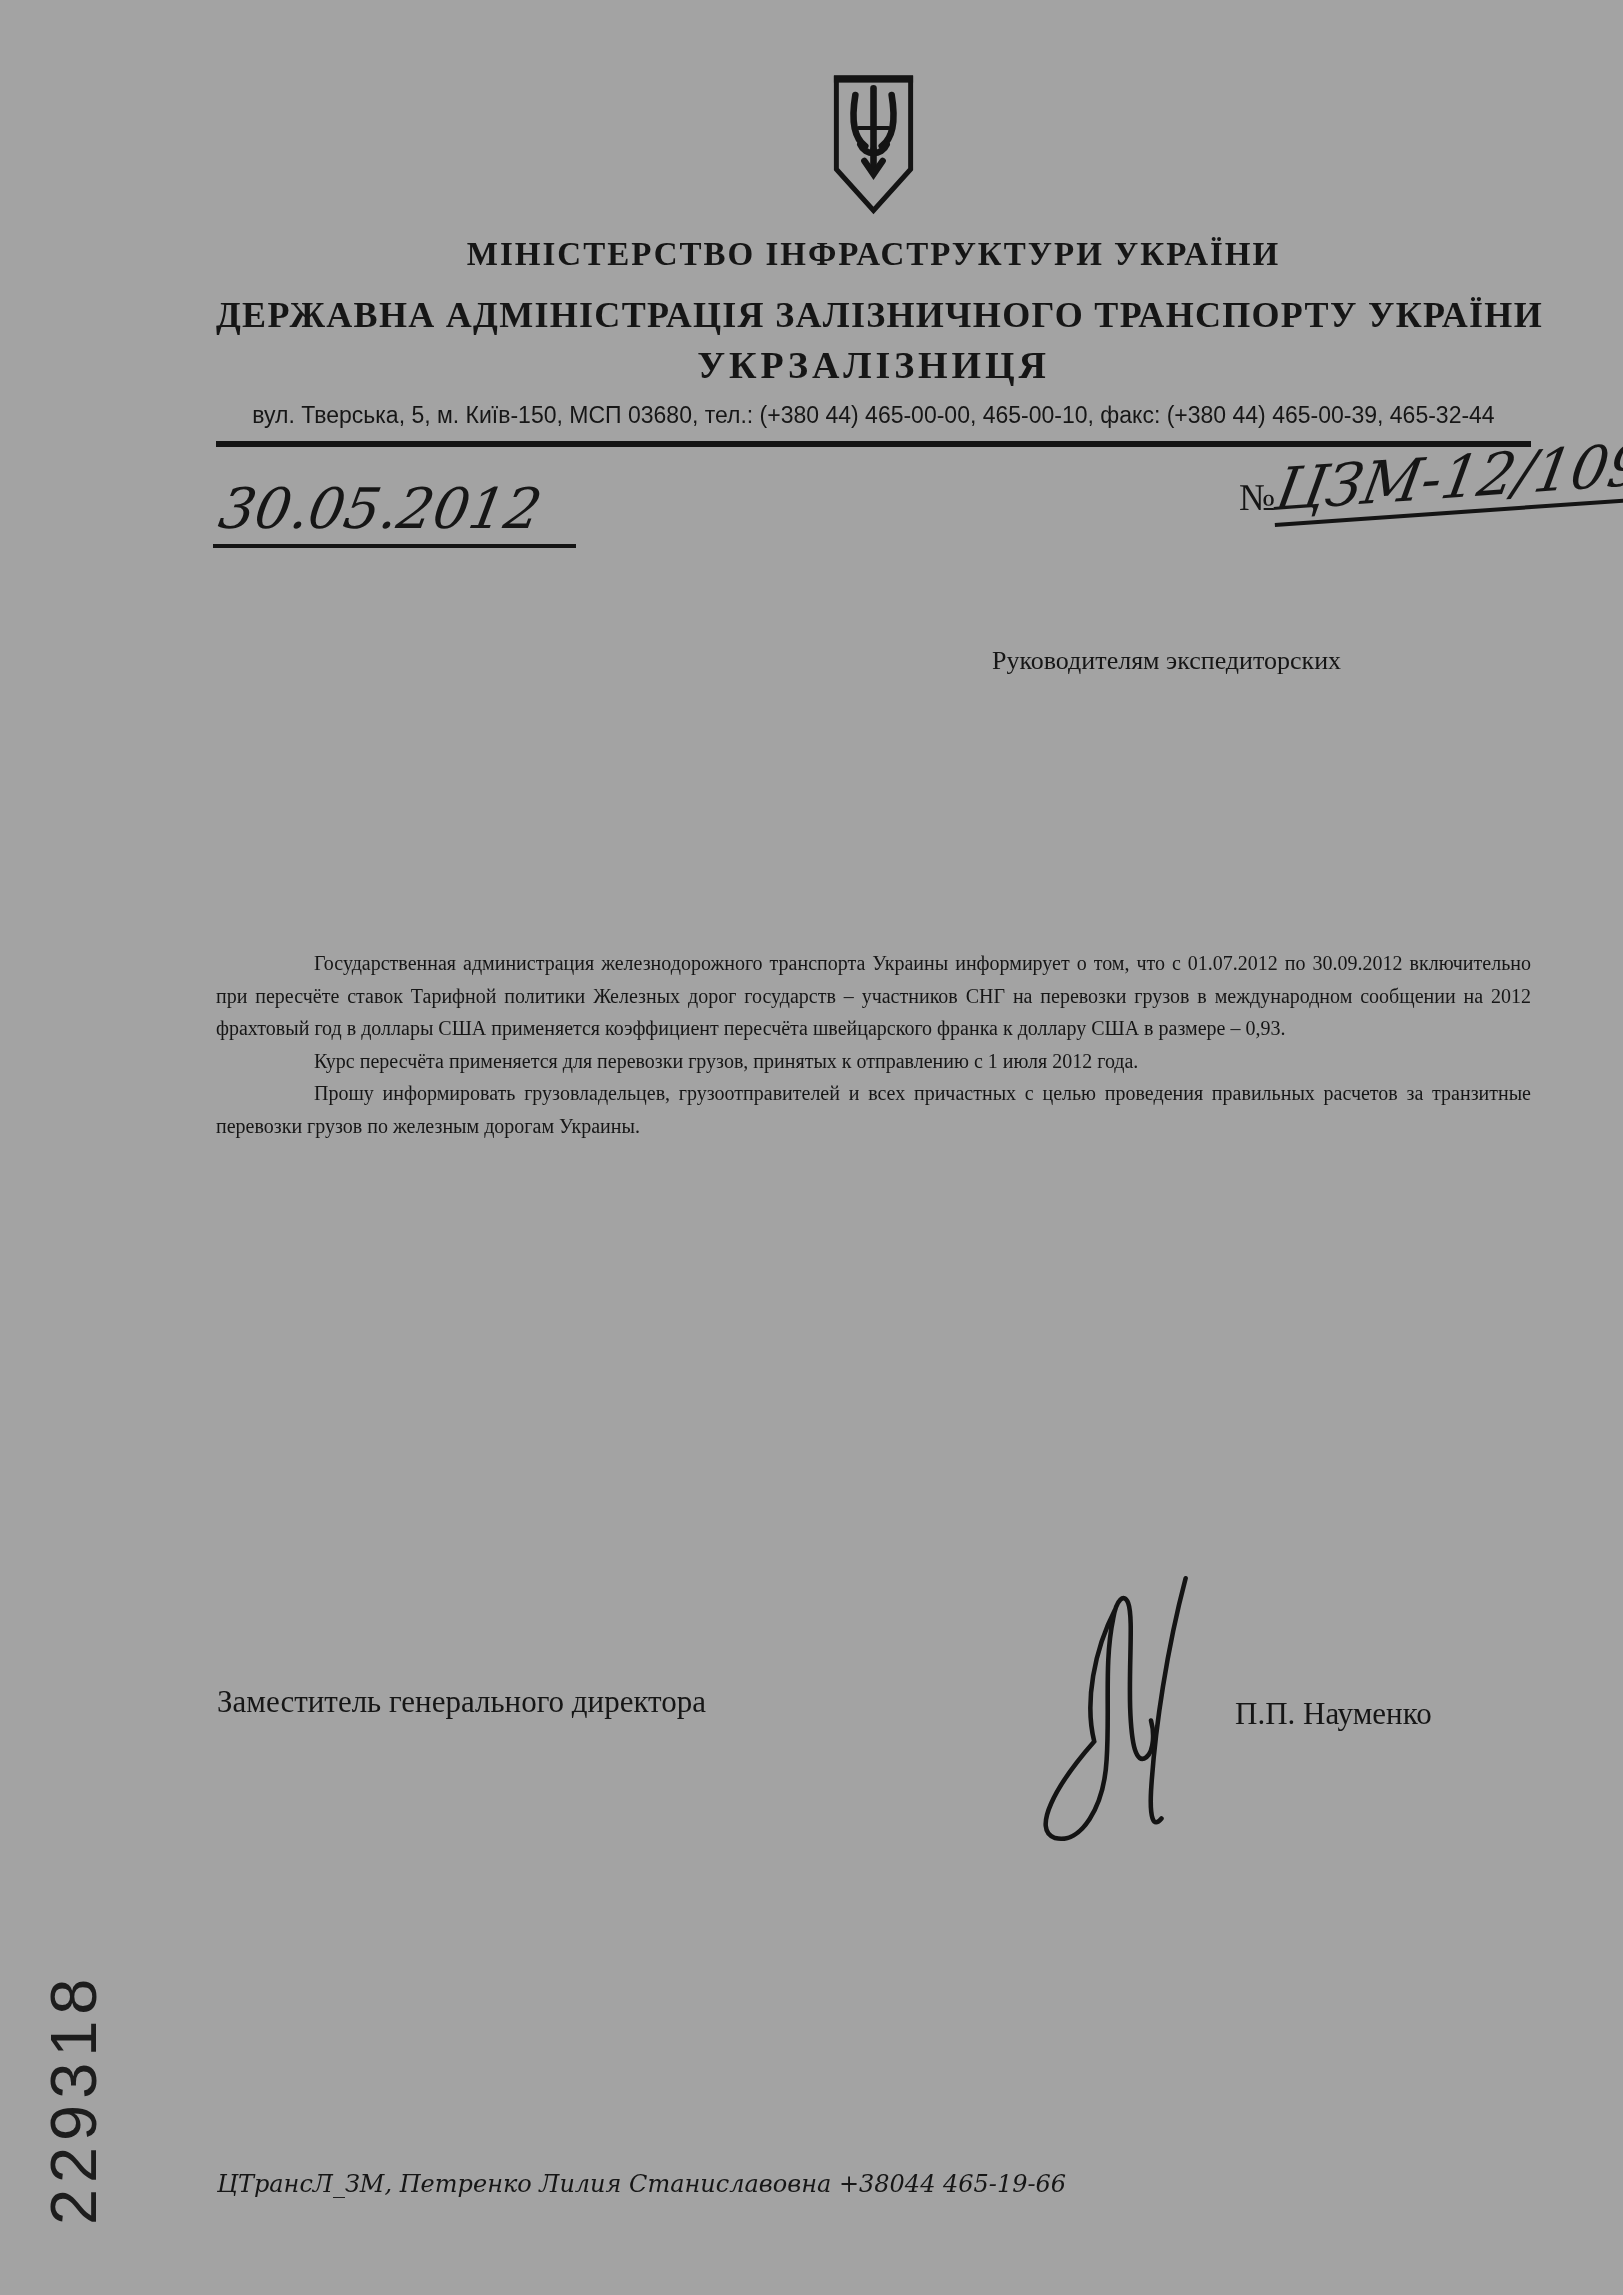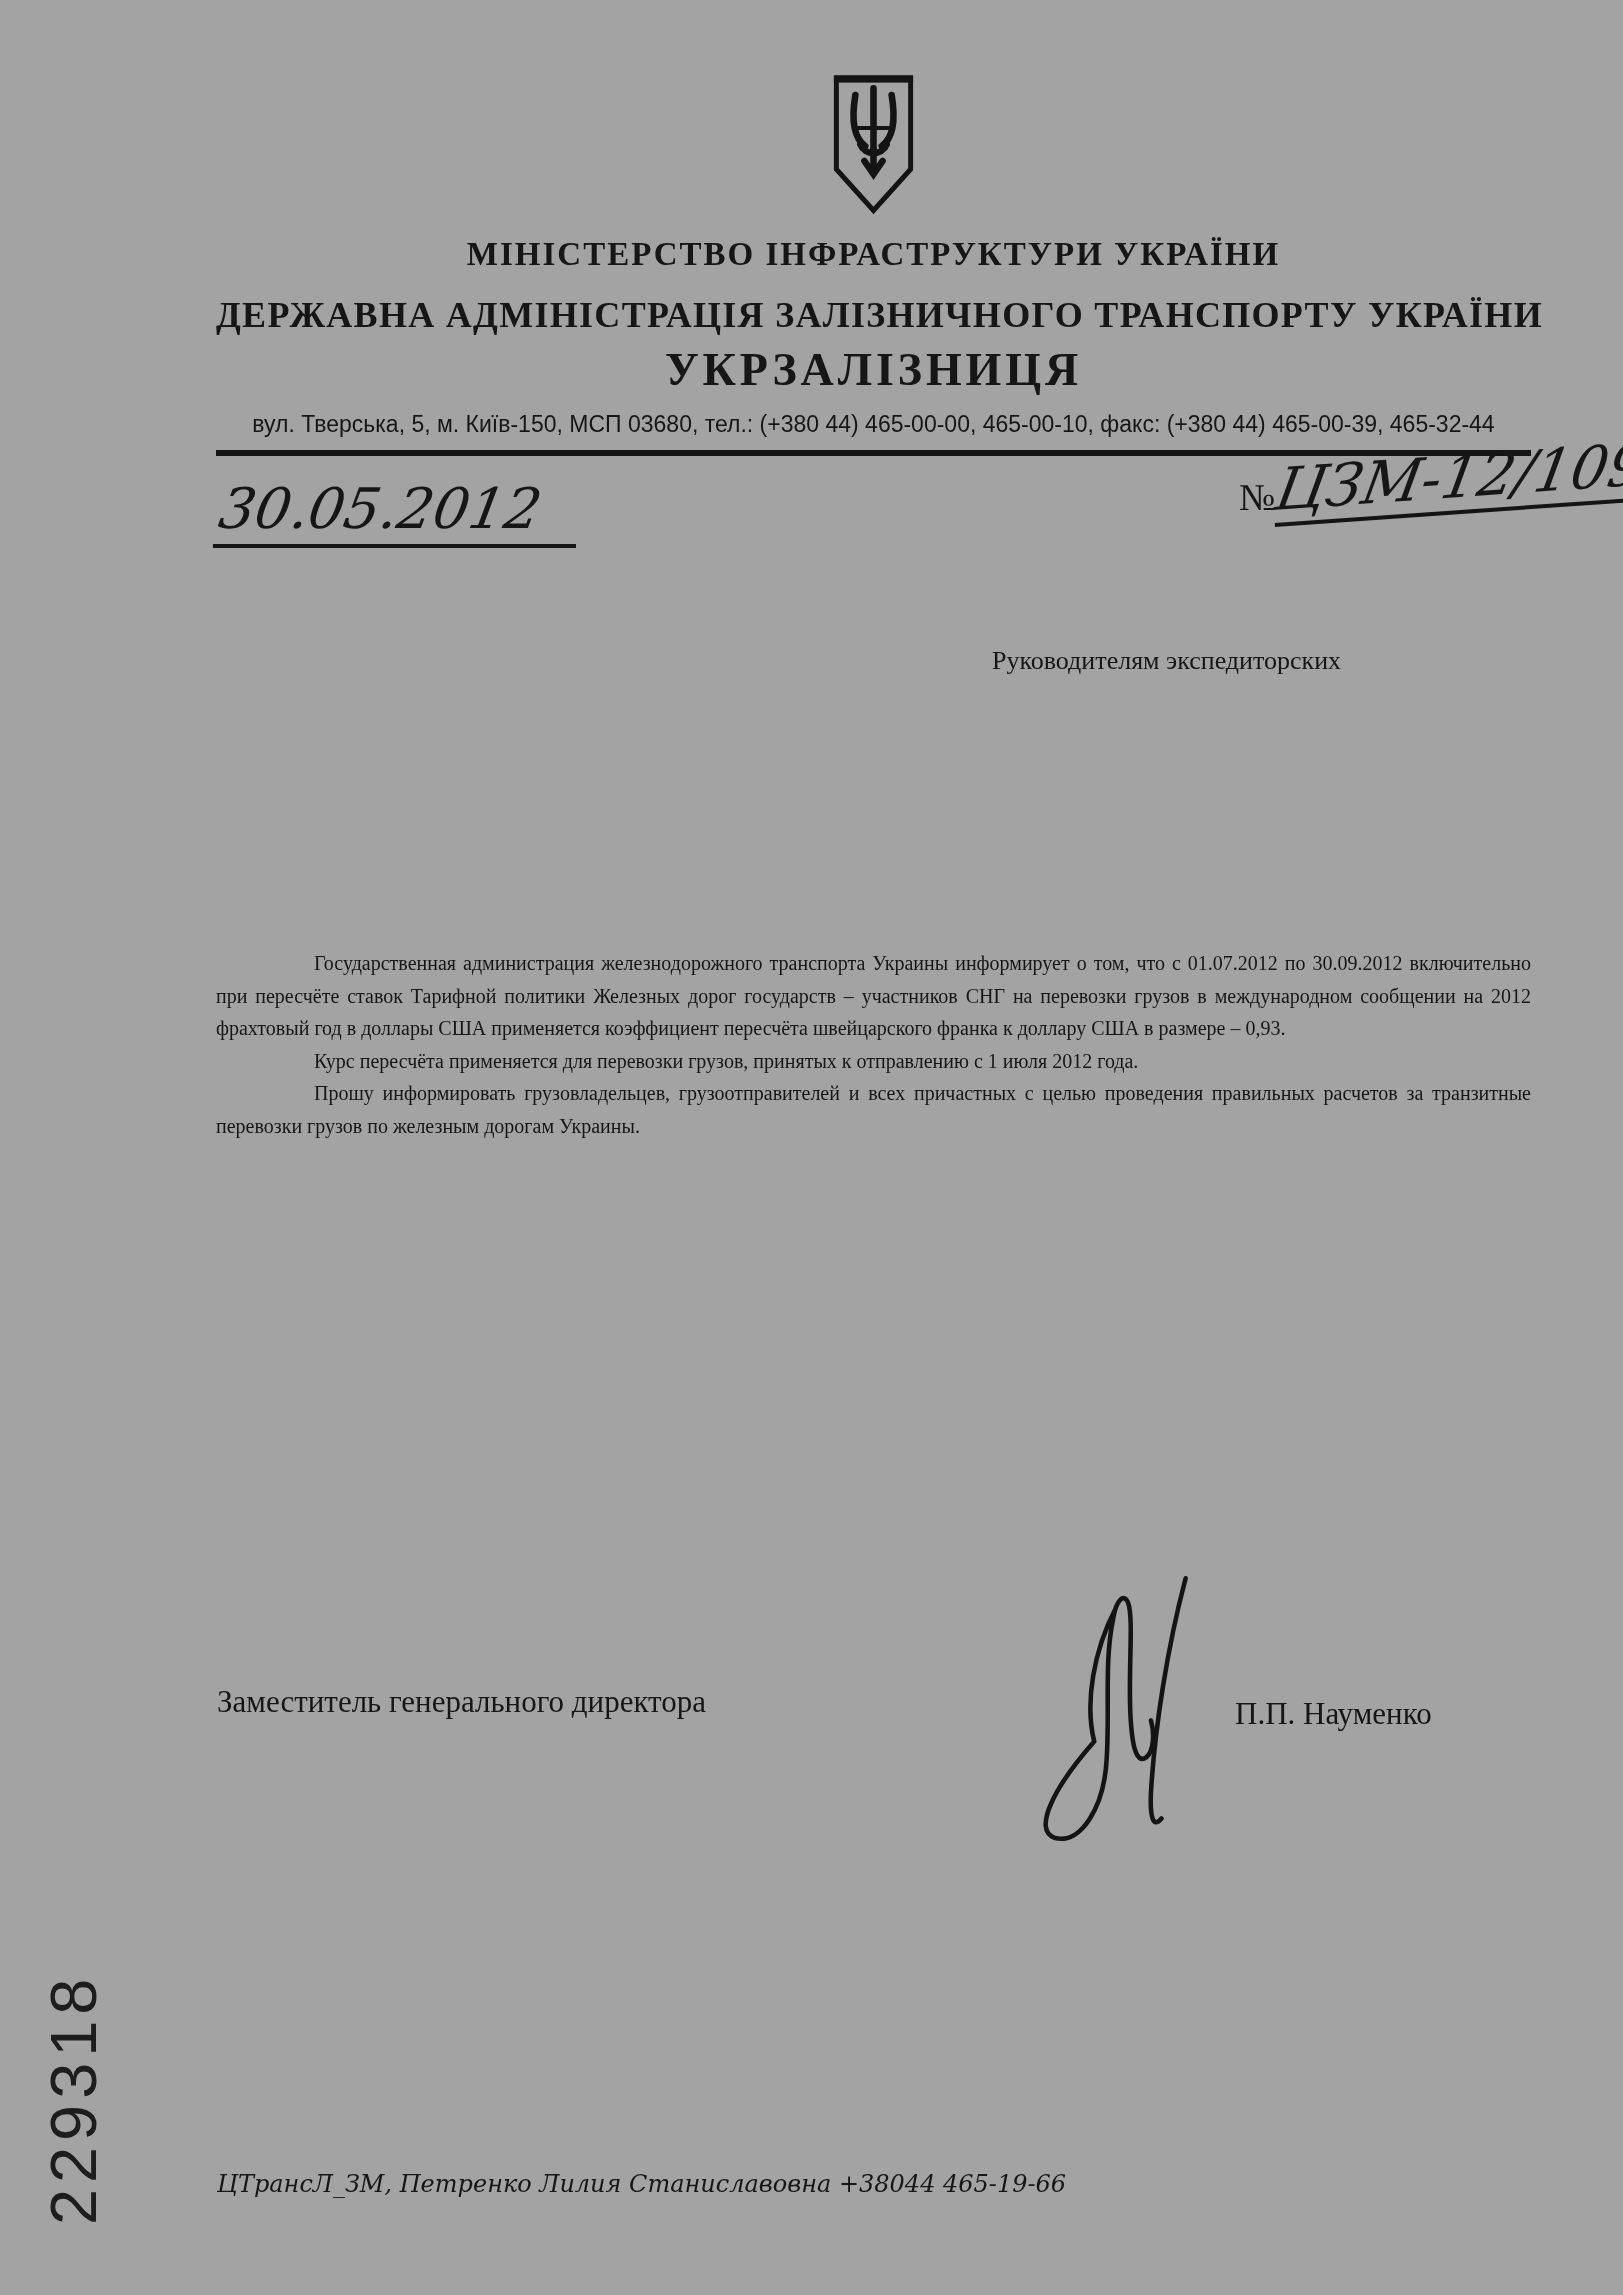--- a/index.html
+++ b/index.html
@@ -20,21 +20,21 @@
   .ministry{
     margin-top:18.3px;
     font-size:33px;font-weight:bold;letter-spacing:2px;
   }
   .administration{
     margin-top:21px;
     font-size:36px;font-weight:bold;letter-spacing:1.3px;white-space:nowrap;
   }
   .organization{
     margin-top:6.5px;
-    font-size:46px;font-weight:bold;letter-spacing:3.9px;
+    font-size:38px;font-weight:bold;letter-spacing:3.9px;
   }
   .address-line{
     margin-top:15.7px;
     font-family:"Liberation Sans", sans-serif;
     font-size:23px;white-space:nowrap;
   }
   .contacts-line{
     margin-top:3.9px;
     font-family:"Liberation Sans", sans-serif;
     font-size:22px;

